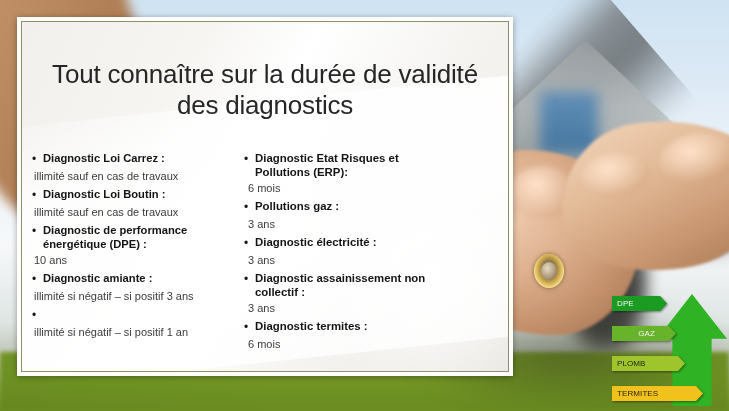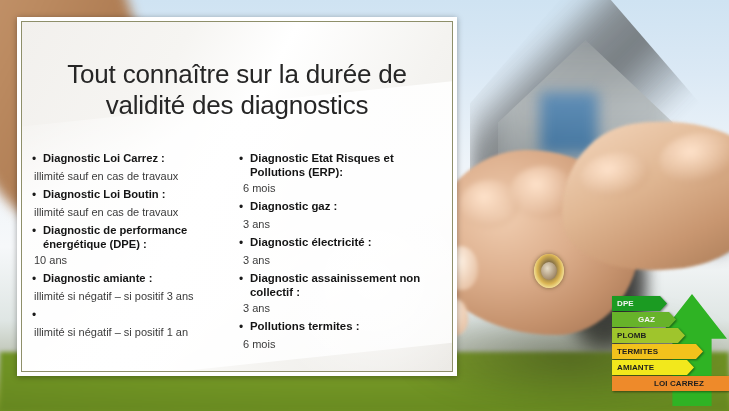--- a/index.html
+++ b/index.html
@@ -104,21 +104,21 @@
     background:radial-gradient(ellipse at 40% 35%,#e6dcc7,#a79070 65%,#6d5b40);
   }
   .shadow-soft{
     left:400px;top:300px;width:340px;height:110px;
     background:radial-gradient(ellipse at 50% 50%,rgba(40,45,25,.45),rgba(40,45,25,0) 70%);
     filter:blur(10px);
   }
 
   
   #frame{
-    position:absolute;left:17px;top:17px;width:440px;height:359px;
+    position:absolute;left:17px;top:17px;width:496px;height:359px;
     background:#ffffff;
     box-shadow:0 1px 6px rgba(0,0,0,.35);
   }
   #frame-inner{
     position:absolute;inset:4px;
     border:1px solid #8e8f6a;
     background:linear-gradient(118deg,#f2f0ed 0%,#f6f5f2 28%,#ffffff 45%,#f4f3f0 70%,#eceae6 100%);
     overflow:hidden;
   }
   
@@ -174,23 +174,23 @@
     position:absolute;left:612px;top:292px;width:117px;height:116px;z-index:6;
   }
   .house-green{
     position:absolute;left:45px;top:2px;width:70px;height:112px;
     background:#2fb324;
     clip-path:polygon(50% 0%,100% 40%,78% 40%,78% 100%,22% 100%,22% 40%,0% 40%);
     filter:drop-shadow(0 1px 1px rgba(0,0,0,.45));
   }
   .bands{position:absolute;left:0;top:4px;width:117px;}
   .band{
-    position:relative;height:15px;margin-bottom:1px;
+    position:relative;height:15px;margin-bottom:15px;
     display:flex;align-items:center;
-    color:#1e1e1e;font-size:8px;font-weight:bold;
+    color:#1e1e1e;font-size:8px;font-weight:normal;
     padding-left:5px;
     filter:drop-shadow(1px 1px 1px rgba(0,0,0,.45));
     letter-spacing:.1px;
     white-space:nowrap;
   }
   .band span{position:relative;z-index:2;}
   .band::before{
     content:"";position:absolute;left:0;top:0;height:100%;width:100%;
     background:var(--c);
     clip-path:polygon(0 0, calc(100% - 7px) 0, 100% 50%, calc(100% - 7px) 100%, 0 100%);
@@ -276,39 +276,39 @@
           <div class="col col-right">
 
             <div class="bullet-item">
               <span class="bullet-dot">•</span>
               <span class="bullet-term">Diagnostic Etat Risques et Pollutions (ERP):</span>
             </div>
             <div class="duration">6 mois</div>
 
             <div class="bullet-item">
               <span class="bullet-dot">•</span>
-              <span class="bullet-term">Diagnostic gaz :</span>
+              <span class="bullet-term">Pollutions gaz :</span>
             </div>
             <div class="duration">3 ans</div>
 
             <div class="bullet-item">
               <span class="bullet-dot">•</span>
               <span class="bullet-term">Diagnostic électricité :</span>
             </div>
             <div class="duration">3 ans</div>
 
             <div class="bullet-item">
               <span class="bullet-dot">•</span>
               <span class="bullet-term">Diagnostic assainissement non collectif :</span>
             </div>
             <div class="duration">3 ans</div>
 
             <div class="bullet-item">
               <span class="bullet-dot">•</span>
-              <span class="bullet-term">Pollutions termites :</span>
+              <span class="bullet-term">Diagnostic termites :</span>
             </div>
             <div class="duration">6 mois</div>
 
           </div>
         </div>
       </div>
     </div>
   </div>
 
   <div id="energy">

